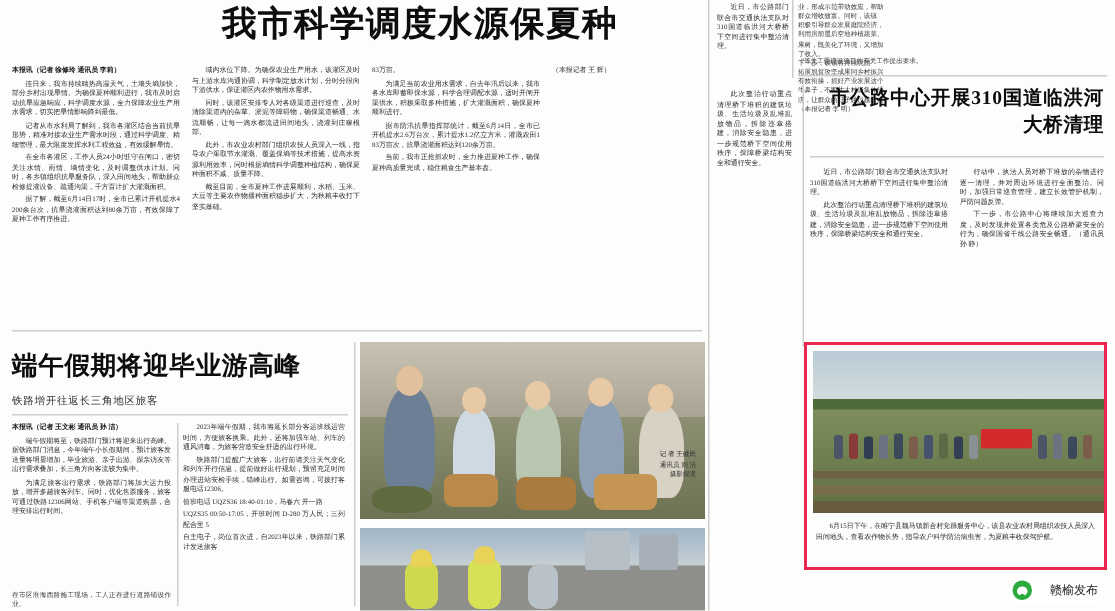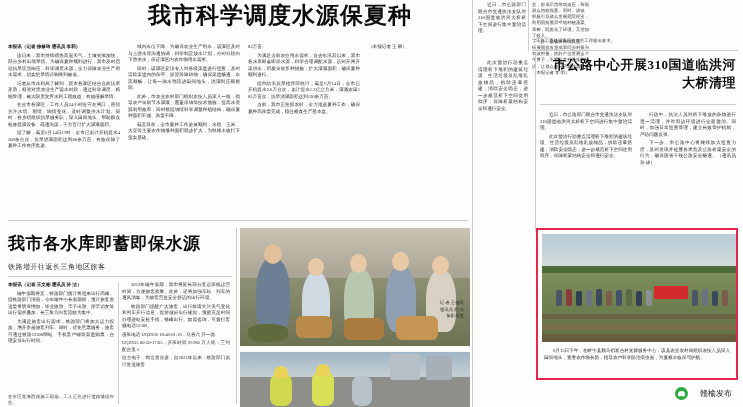--- a/index.html
+++ b/index.html
@@ -269,21 +269,21 @@
     <p>据市防汛抗旱指挥部统计，截至6月14日，全市已开机提水2.6万台次，累计提水1.2亿立方米，灌溉农田183万亩次，抗旱浇灌面积达到120余万亩。</p>
     <p>当前，我市正抢抓农时，全力推进夏种工作，确保夏种高质量完成，稳住粮食生产基本盘。</p>
   </div>
 
   <div class="col" style="left:368px; top:44px; width:100px; height:100px;">
     <p class="no-indent">（本报记者 王 辉）</p>
   </div>
 
   <div class="hrule" style="left:8px; top:220px; width:460px;"></div>
 
-  <div class="subhead big" style="left:8px; top:232px; width:230px;">我市各水库即蓄即保水源</div>
+  <div class="subhead big" style="left:8px; top:232px; width:230px;">端午假期将迎毕业游高峰</div>
   <div class="kicker" style="left:8px; top:262px; width:230px;">铁路增开往返长三角地区旅客</div>
   <div class="hrule" style="left:8px; top:276px; width:224px;"></div>
 
   <div class="col" style="left:8px; top:282px; width:106px; height:122px;">
     <p class="no-indent"><span class="byline">本报讯（记者 王文彬 通讯员 孙 洁）</span></p>
     <p>端午假期将至，铁路部门预计将迎来出行高峰。据铁路部门消息，今年端午小长假期间，预计旅客发送量将明显增加，毕业旅游、亲子出游、探亲访友等出行需求叠加，长三角方向客流较为集中。</p>
     <p>为满足旅客出行需求，铁路部门将加大运力投放，增开多趟旅客列车。同时，优化售票服务，旅客可通过铁路12306网站、手机客户端等渠道购票，合理安排出行时间。</p>
   </div>
 
   <div class="col" style="left:122px; top:282px; width:108px; height:122px;">

